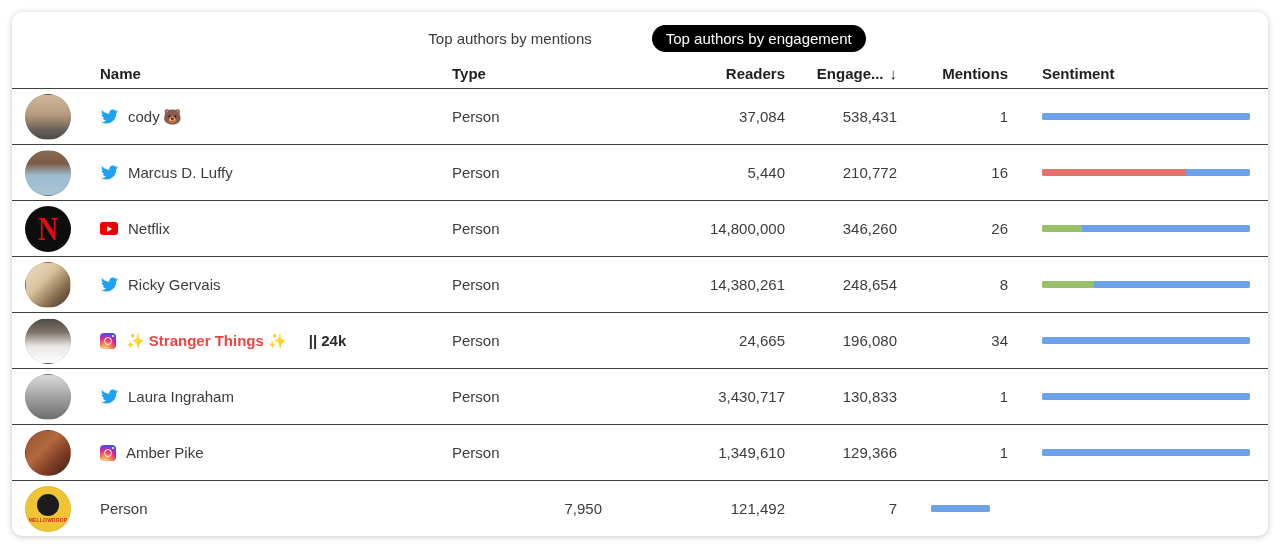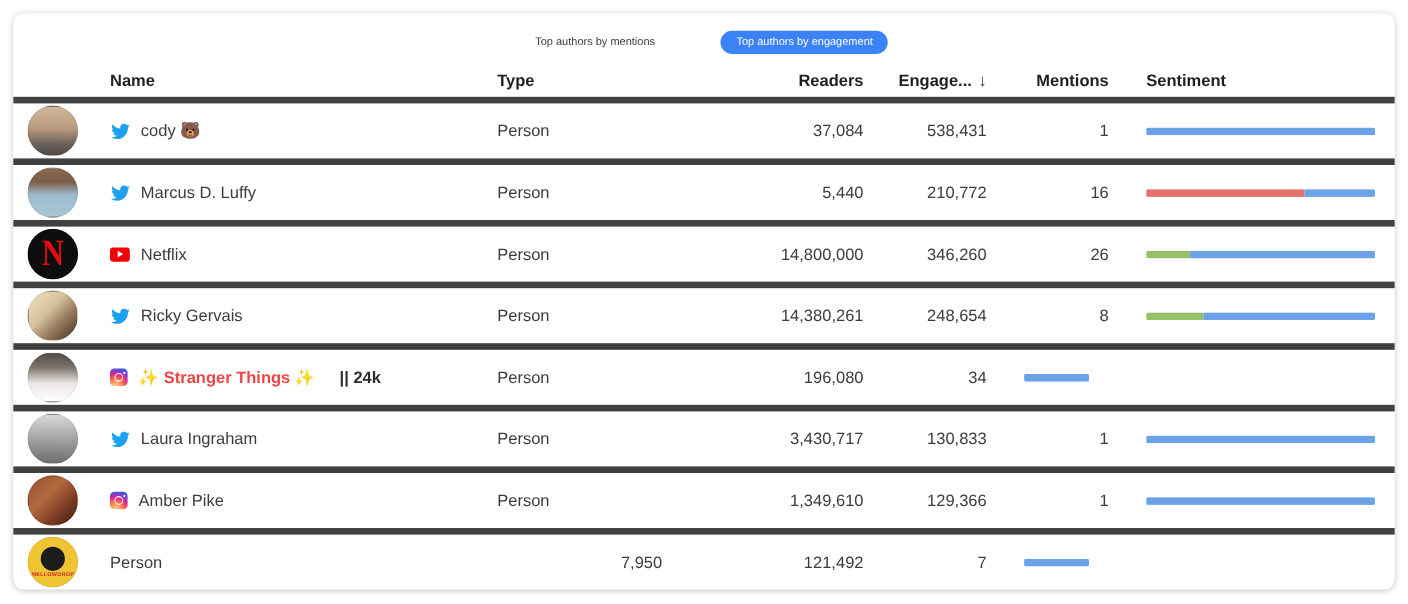--- a/index.html
+++ b/index.html
@@ -10,34 +10,34 @@
     background:#ffffff; border-radius:10px;
     box-shadow:0 1px 6px rgba(0,0,0,.22);
     overflow:hidden;
   }
   
   .tabs {
     height:46px; display:flex; align-items:center; justify-content:center;
     gap:46px; padding-top:6px;
   }
   .tab {
-    font-size:10px; color:#3b3b3b; cursor:pointer; padding:5px 14px;
+    font-size:15px; color:#3b3b3b; cursor:pointer; padding:5px 14px;
     border-radius:14px; white-space:nowrap;
   }
-  .tab.active { background:#3b82f6; color:#ffffff; }
+  .tab.active { background:#000000; color:#ffffff; }
   
   .grid-row {
     display:grid;
     grid-template-columns:88px 352px 150px 183px 112px 111px 1fr;
     align-items:center;
   }
   .thead { height:30px; font-weight:bold; font-size:15px; color:#1f1f1f; }
   .thead .c-readers,.thead .c-eng,.thead .c-mentions { text-align:right; }
   .thead .c-sent { padding-left:34px; }
-  .rows .grid-row { height:56px; border-top:6px solid #404040; font-size:15px; color:#3c3c3c; }
+  .rows .grid-row { height:56px; border-top:1px solid #404040; font-size:15px; color:#3c3c3c; }
   .c-readers,.c-eng,.c-mentions { text-align:right; }
   .sort-arrow { font-weight:bold; margin-left:6px; }
   
   .c-avatar { padding-left:13px; }
   .avatar {
     width:46px; height:46px; border-radius:50%; display:flex; flex-direction:column;
     align-items:center; justify-content:center; overflow:hidden;
     border:1px solid rgba(0,0,0,.06); position:relative;
   }
   .av-1 { background:linear-gradient(180deg,#cfb89c 0%,#b89a7d 45%,#6b615b 78%,#4e4a47 100%); }
@@ -201,20 +201,21 @@
       <div class="avatar av-5">
             <span class="avatar-label"></span>
           </div>
     </div>
     <div class="c-name name-cell">
       <span class="net instagram"></span>
       <span class="name-text muted">✨ Stranger Things ✨</span>
       <span class="name-suffix">|| 24k</span>
     </div>
     <div class="c-type">Person</div>
+    <div class="c-readers">24,665</div>
     <div class="c-eng">196,080</div>
     <div class="c-mentions">34</div>
     <div class="c-sent">
       <div class="sentiment-bar">
             <span class="seg neutral" style="width: 100%;"></span>
           </div>
     </div>
   </div>
       <div class="grid-row">
     <div class="c-avatar">

